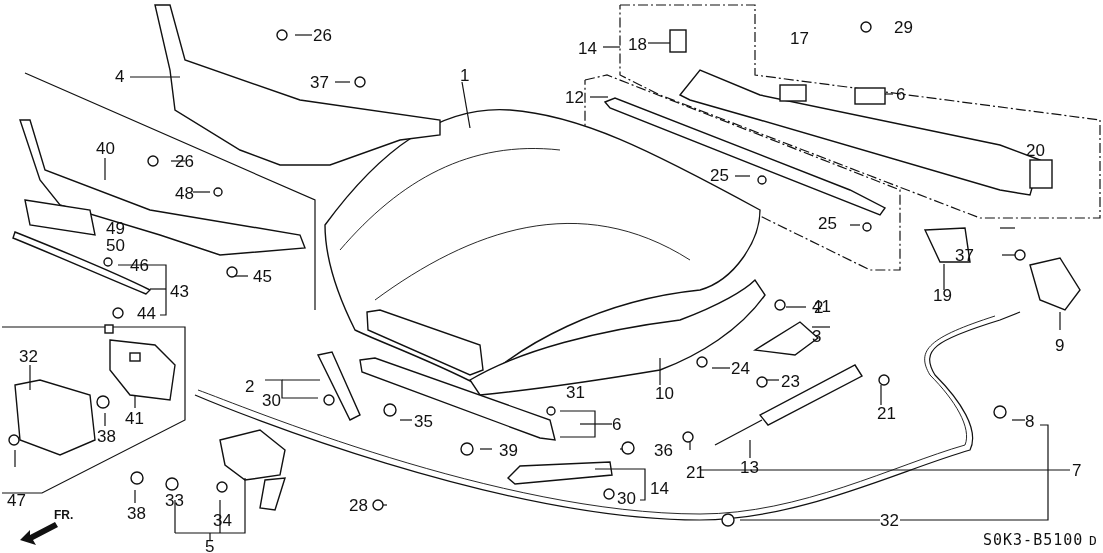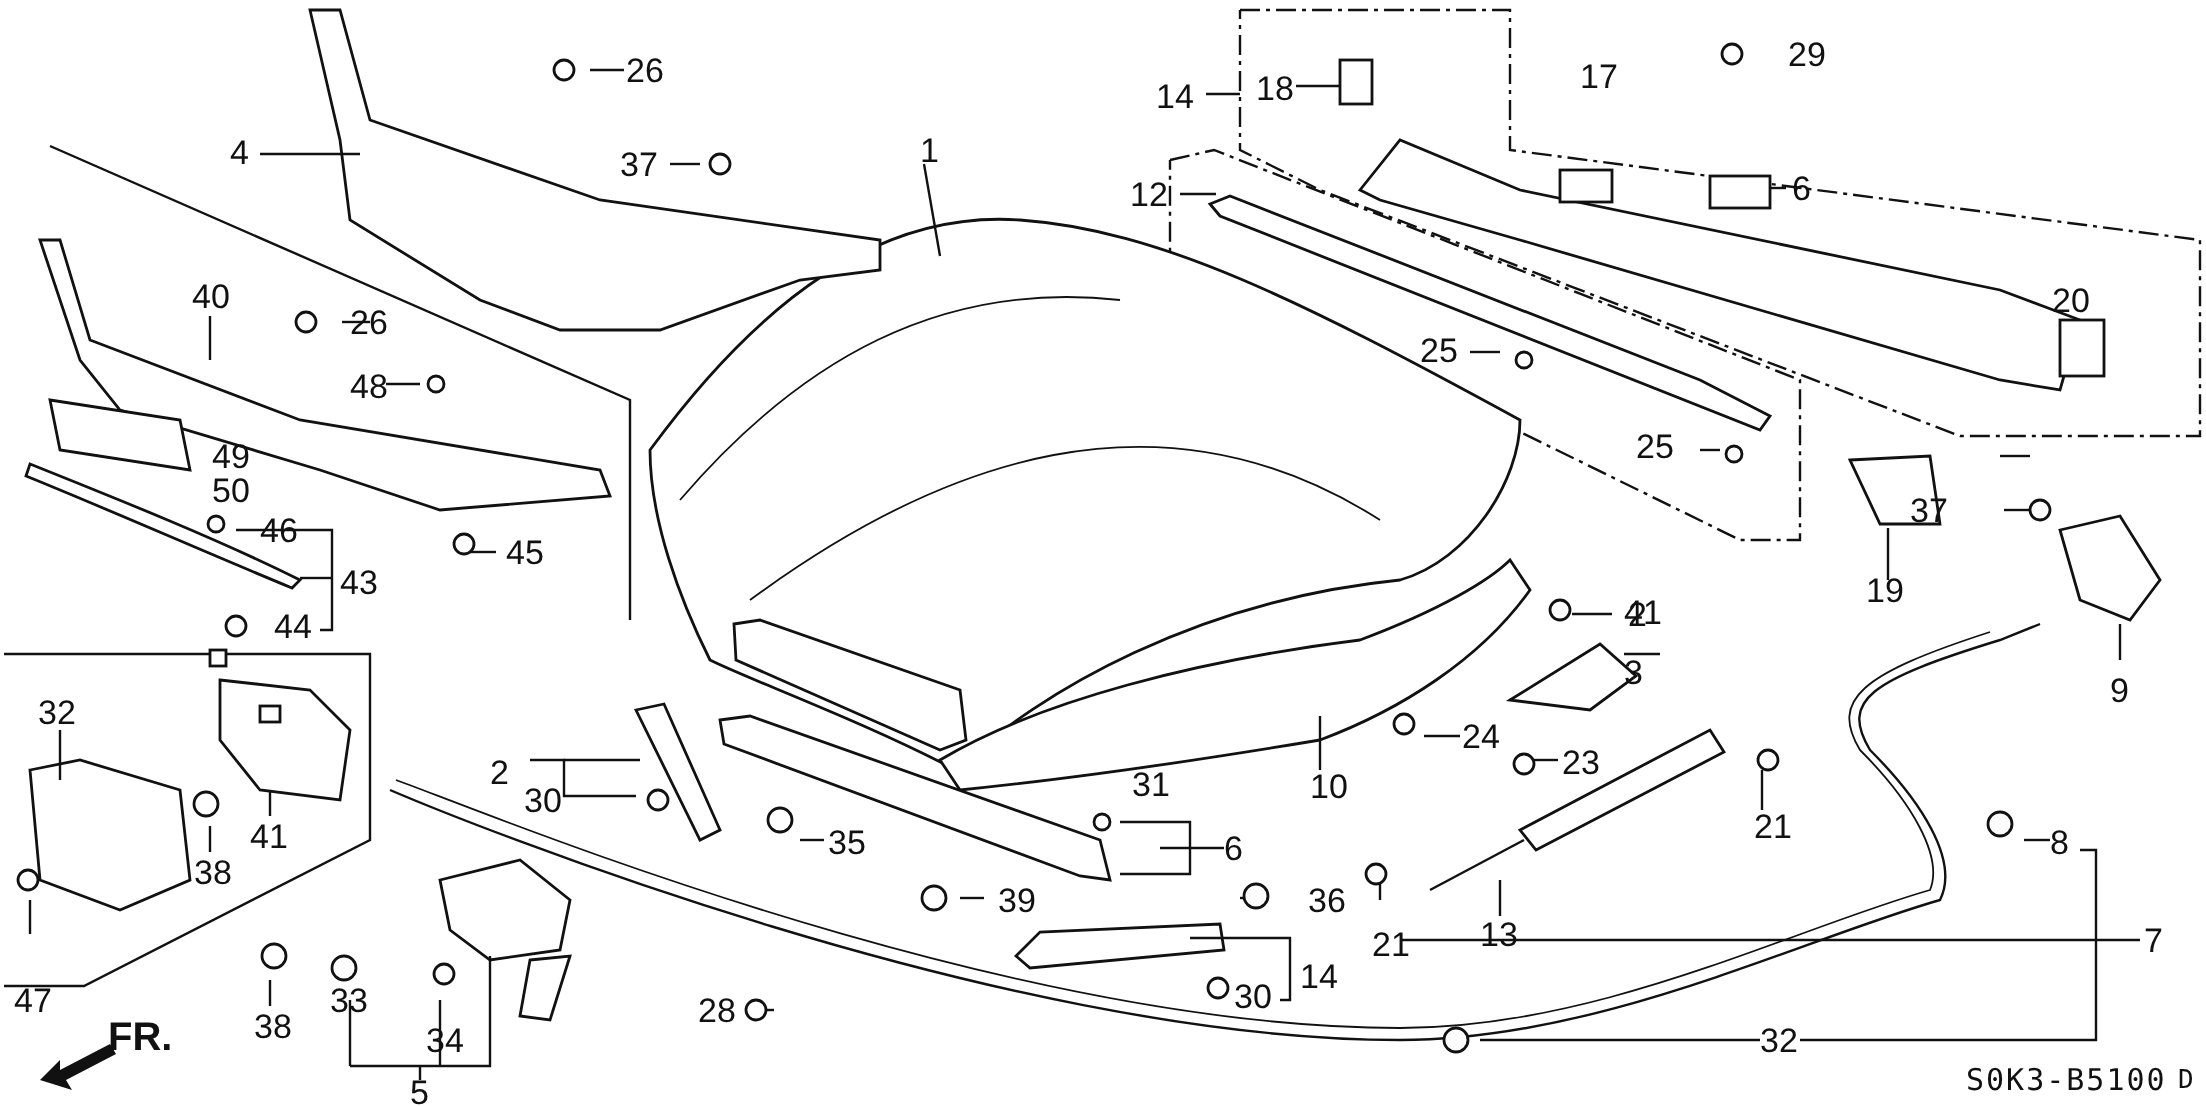--- a/index.html
+++ b/index.html
@@ -3,21 +3,21 @@
 <meta charset="utf-8">
 <style>
   html, body { margin:0; padding:0; background:#ffffff; }
   body { width:1103px; height:553px; position:relative; overflow:hidden;
          font-family:"Liberation Sans", sans-serif; }
   #canvas { position:absolute; left:0; top:0; width:1103px; height:553px; }
   .num { position:absolute; font-size:17px; color:#111; line-height:1; white-space:nowrap;
          font-family:"Liberation Sans", sans-serif; }
   .code { position:absolute; font-size:15px; color:#111; letter-spacing:1px;
           font-family:"DejaVu Sans Mono", monospace; white-space:nowrap; }
-  .fr { position:absolute; font-size:20px; font-weight:bold; color:#111;
+  .fr { position:absolute; font-size:12px; font-weight:bold; color:#111;
         font-family:"Liberation Sans", sans-serif; }
   svg .part { fill:#fff; stroke:#111; stroke-width:1.4; }
   svg .ln { fill:none; stroke:#111; stroke-width:1.2; }
   svg .thin { fill:none; stroke:#111; stroke-width:0.9; }
   svg .dash { fill:none; stroke:#111; stroke-width:1.2; stroke-dasharray:10 3 2 3; }
 </style>
 </head>
 <body>
 
 <svg id="canvas" viewBox="0 0 1103 553">

